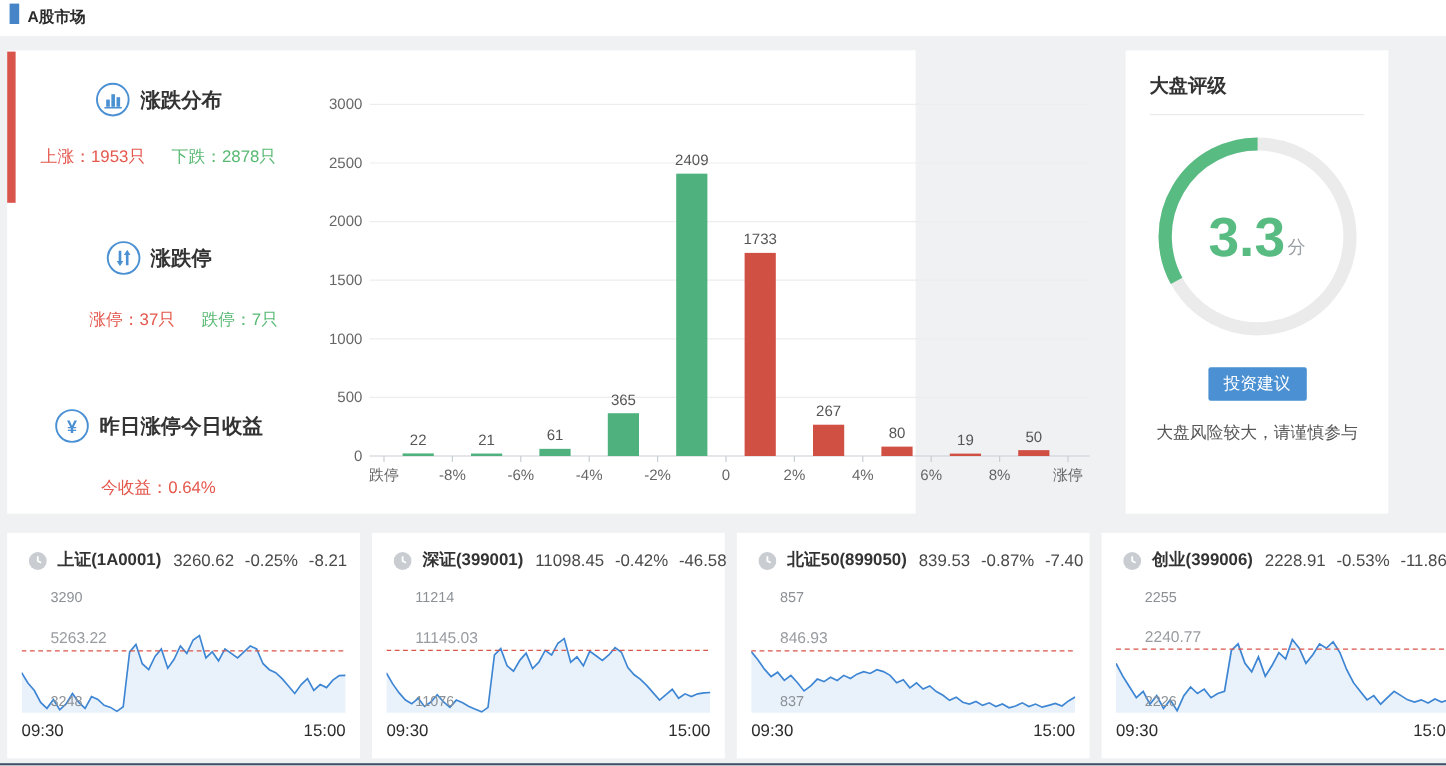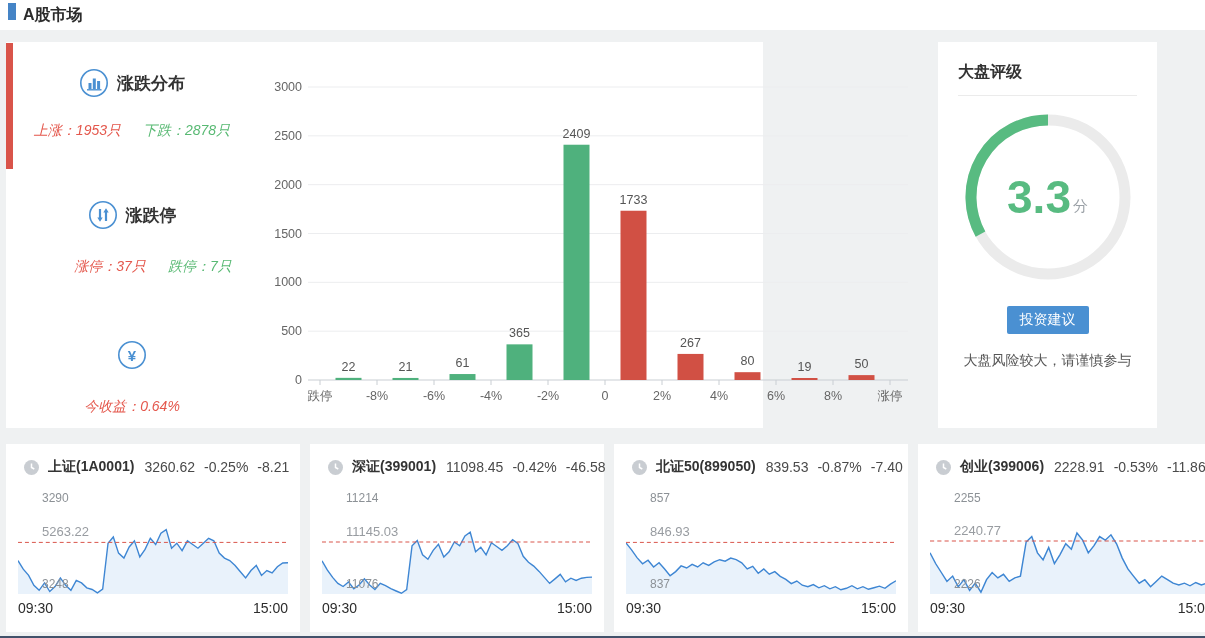--- a/index.html
+++ b/index.html
@@ -2,28 +2,28 @@
 <html style="--accent: #4a90d2; --tabblue: #4584c6; --cardred: #d9544a; --red: #e4574c; --green: #58b973; --gaugegreen: #58bb81;"><head>
 <meta charset="utf-8">
 <style>
   html,body{margin:0;padding:0;}
   body{font-family:"Liberation Sans","DejaVu Sans",sans-serif;background:#eff1f2;}
   .page{position:relative;width:1205px;height:638px;background:#eff1f2;overflow:hidden;}
 
   
   .top-header{position:absolute;top:0;left:0;right:0;height:30px;background:#fff;}
   .top-header .tab{position:absolute;left:8px;top:3px;width:8px;height:17px;background:var(--tabblue,#4584c6);}
-  .top-header h1{position:absolute;left:23px;top:5px;margin:0;font-size:16px;color:#2b2b2b;font-weight:bold;}
+  .top-header h1{position:absolute;left:23px;top:5px;margin:0;font-size:13px;color:#2b2b2b;font-weight:bold;}
 
   
   .main-card{position:absolute;left:6px;top:42px;width:757px;height:386px;background:#fff;}
   .red-accent{position:absolute;left:0;top:1px;width:7px;height:126px;background:var(--cardred,#d9544a);}
   .stats-col{position:absolute;left:0;top:0;width:252px;height:100%;padding-top:26px;box-sizing:border-box;}
   .sec-title{display:flex;align-items:center;justify-content:center;gap:8px;font-size:17px;font-weight:bold;color:#333;}
-  .sec-stats{display:flex;justify-content:center;gap:22px;font-size:14px;margin-top:24px;font-style:italic;}
+  .sec-stats{display:flex;justify-content:center;gap:22px;font-size:14px;margin-top:24px;}
   .sec2{margin-top:60px;} .sec2 .sec-stats{margin-top:28px;margin-left:42px;}
   .sec3{margin-top:64px;} .sec3 .sec-stats{margin-top:28px;}
   .stat.red{color:var(--red,#e4574c);} .stat.green{color:var(--green,#58b973);}
   .ic{width:30px;height:30px;display:inline-flex;}
   #dist-chart{position:absolute;left:252px;top:8px;}
 
   
   .rating-card{position:absolute;left:938px;top:42px;width:219px;height:386px;background:#fff;box-sizing:border-box;padding:16px 20px 0 20px;}
   .rating-card h2{margin:4px 0 0 0;font-size:16px;color:#333;}
   .rating-divider{height:1px;background:#ebebeb;margin-top:12px;}
@@ -105,20 +105,21 @@
       </div>
 
       <div class="sec sec3">
         <div class="sec-title">
           <span class="ic">
             <svg viewBox="0 0 30 30" width="30" height="30">
               <circle cx="15" cy="15" r="13.2" fill="none" stroke="#4a90d2" stroke-width="1.6"></circle>
               <text x="15" y="20.5" text-anchor="middle" font-size="15" fill="#4a90d2">¥</text>
             </svg>
           </span>
+          <span>昨日涨停今日收益</span>
         </div>
         <div class="sec-stats">
           <span class="stat red">今收益：0.64%</span>
         </div>
       </div>
     </div>
 
     <svg id="dist-chart" width="665" height="360" viewBox="0 0 665 360">
         <text x="44" y="334" text-anchor="end" font-size="12.5" fill="#666">0</text>
         <line x1="50" y1="281.1666666666667" x2="650" y2="281.1666666666667" stroke="#ecedef" stroke-width="1"></line>

